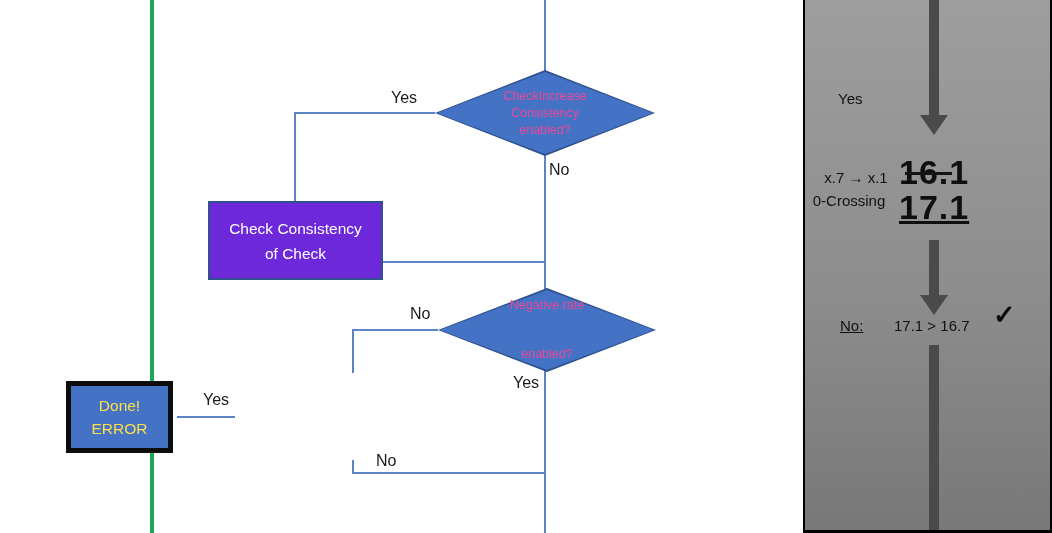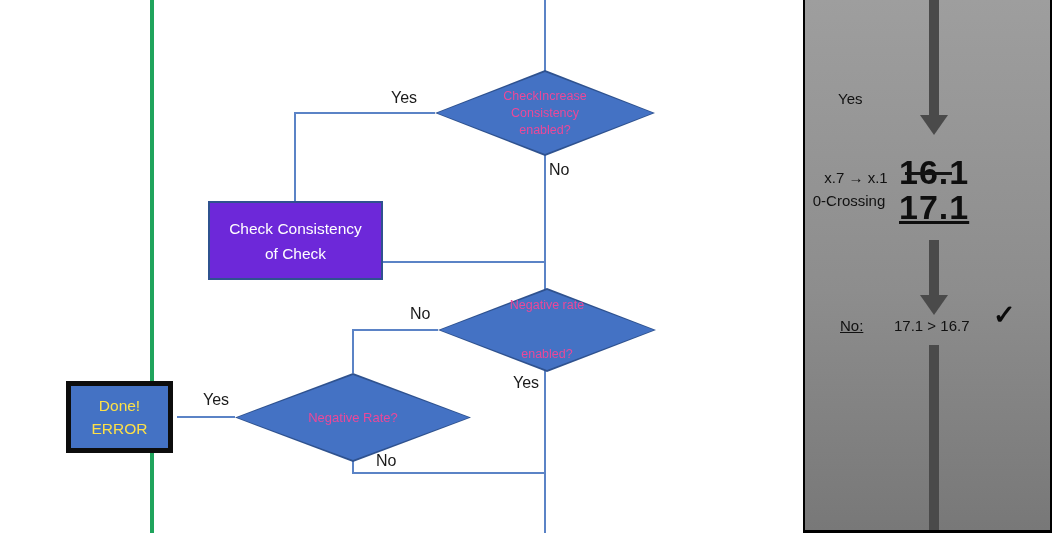--- a/index.html
+++ b/index.html
@@ -114,27 +114,20 @@
 
   <div class="diamond" id="diamond-neg-allowed">
     <div class="d-border"></div>
     <div class="d-fill"></div>
     <div class="d-text">
       <span>Negative rate</span>
       <span>enabled?</span>
     </div>
   </div>
 
-  <div class="diamond" id="diamond-neg-rate">
-    <div class="d-border"></div>
-    <div class="d-fill"></div>
-    <div class="d-text">
-      <span>Negative Rate?</span>
-    </div>
-  </div>
 
   <div class="done-box">
     <span>Done!</span>
     <span>ERROR</span>
   </div>
 
   <div class="edge-label" id="lbl-yes-top">Yes</div>
   <div class="edge-label" id="lbl-no-top">No</div>
   <div class="edge-label" id="lbl-no-mid">No</div>
   <div class="edge-label" id="lbl-yes-mid">Yes</div>

